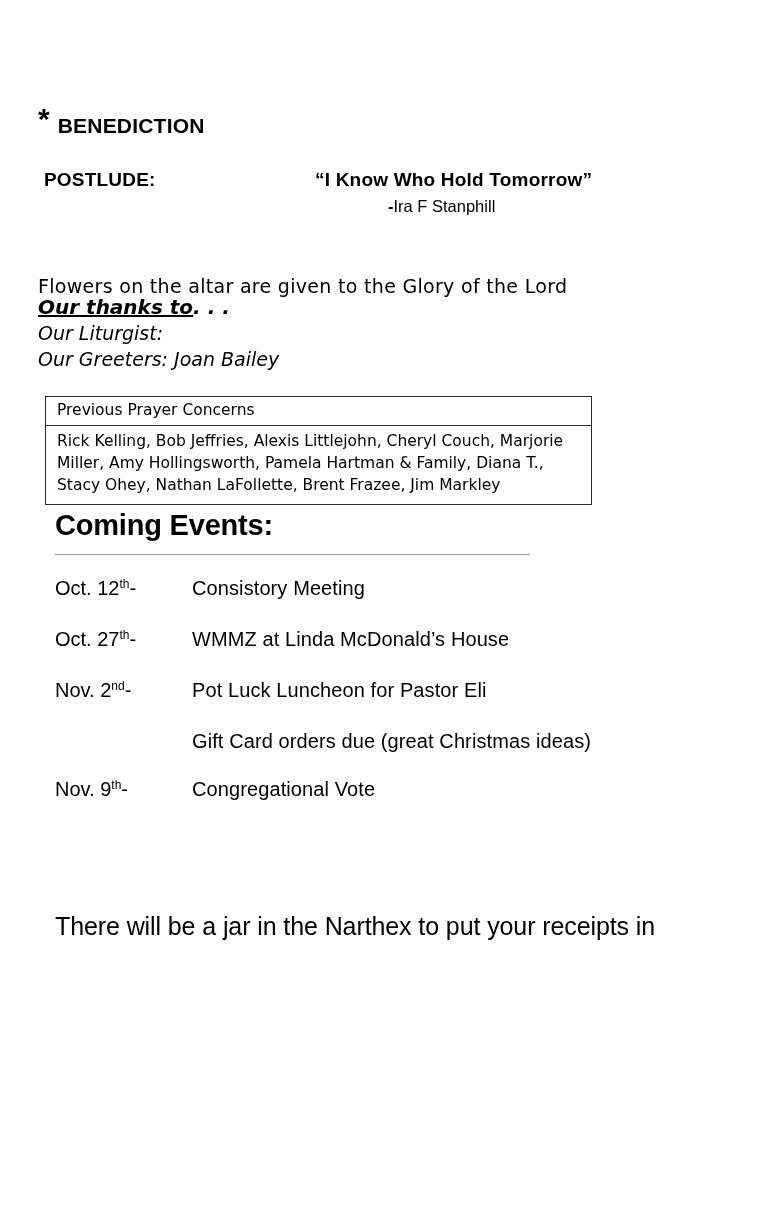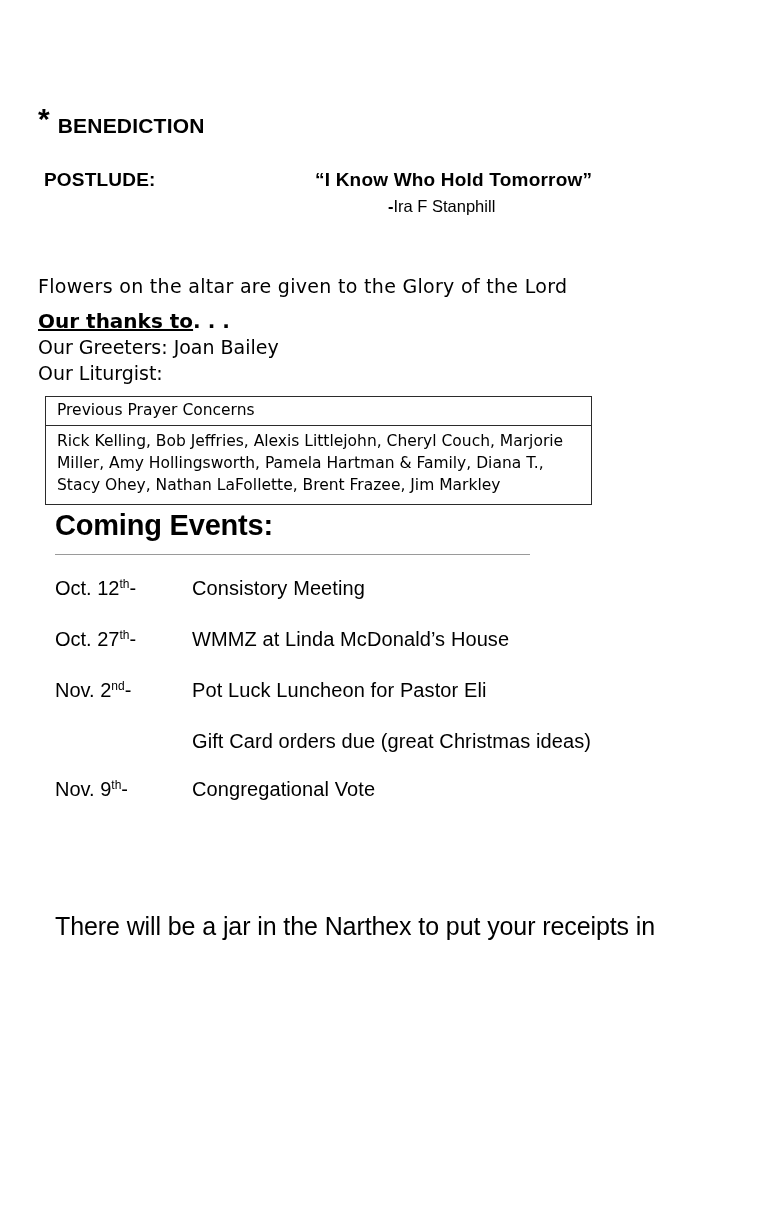--- a/index.html
+++ b/index.html
@@ -49,22 +49,22 @@
   .attribution .dash { font-weight: bold; }
 
   
   .flowers {
     position: absolute; top: 245px; left: 38px;
     font-size: 19px; letter-spacing: 0.3px; margin-top: 30px;
   }
 
   
   .thanks {
-    position: absolute; top: 308px; left: 38px;
-    font-size: 19px; line-height: 26px;
+    position: absolute; top: 294px; left: 38px;
+    font-size: 19px; line-height: 26px; font-style: italic;
   }
   .thanks .heading { font-weight: bold; font-size: 20px; }
   .thanks .heading .u { text-decoration: underline; }
 
   
   .prayer-table {
     position: absolute; top: 396px; left: 45px;
     width: 547px;
     border: 1.5px solid #2b2b2b;
     font-size: 15.5px;
@@ -129,22 +129,22 @@
     <span class="p-title">“I Know Who Hold Tomorrow”</span>
   </div>
   <div class="attribution f-arial">
     <span class="dash">-</span><span>Ira F Stanphill</span>
   </div>
 
   <div class="flowers f-tahoma">Flowers on the altar are given to the Glory of the Lord</div>
 
   <div class="thanks f-tahoma">
     <div class="heading"><span class="u">Our thanks to</span><span>. . .</span></div>
+    <div>Our Liturgist:</div>
     <div>Our Greeters: Joan Bailey</div>
-    <div>Our Liturgist:</div>
   </div>
 
   <div class="prayer-table f-tahoma">
     <div class="hdr">Previous Prayer Concerns</div>
     <div class="names">Rick Kelling, Bob Jeffries, Alexis Littlejohn, Cheryl Couch, Marjorie Miller, Amy Hollingsworth, Pamela Hartman &amp; Family, Diana T., Stacy Ohey, Nathan LaFollette, Brent Frazee, Jim Markley</div>
   </div>
 
   <div class="events-sec f-arial">
     <div class="title">Coming Events:</div>
     <div class="rule"></div>

